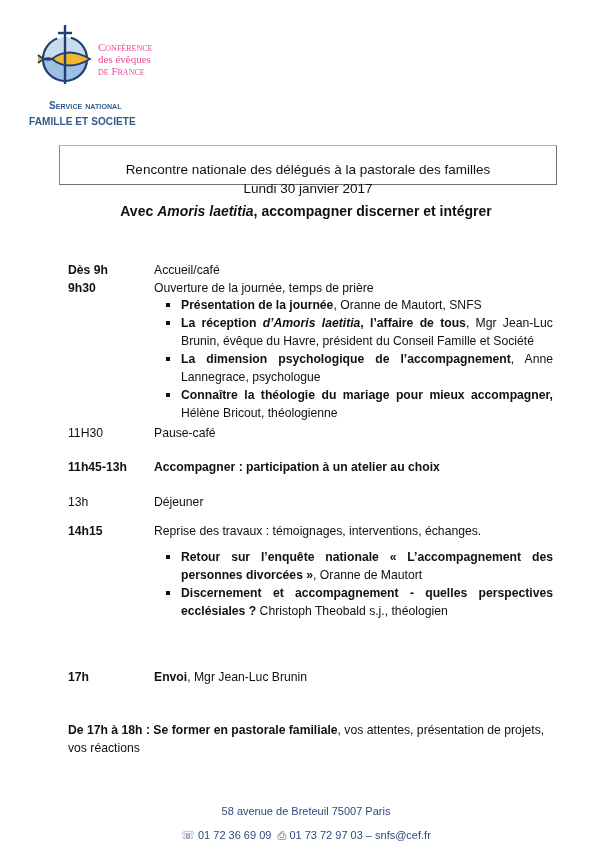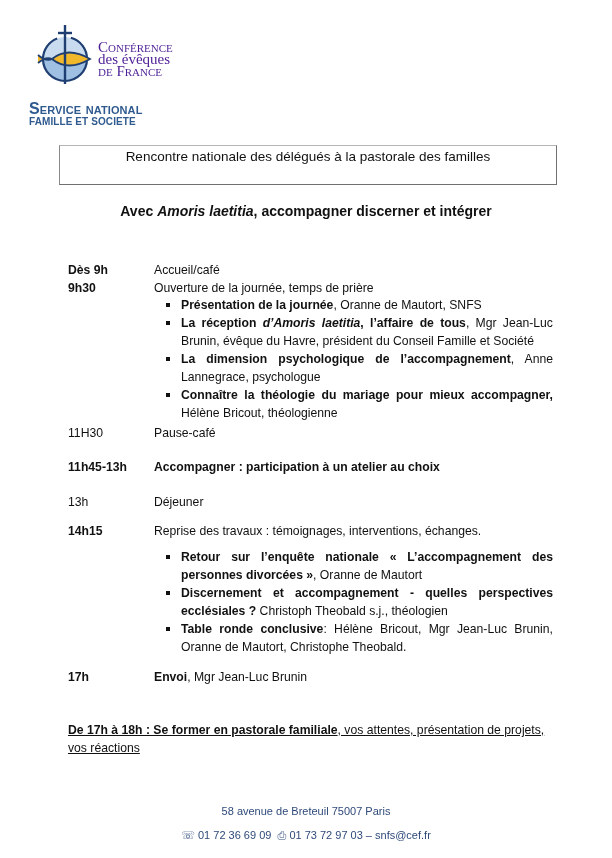--- a/index.html
+++ b/index.html
@@ -3,32 +3,32 @@
   <meta charset="utf-8">
   <style>
     html, body { margin: 0; padding: 0; background: #ffffff; }
     body {
       width: 612px; height: 858px; position: relative; overflow: hidden;
       font-family: "Liberation Sans", sans-serif; color: #111;
     }
     .abs { position: absolute; }
     
     .logo { left: 34px; top: 22px; width: 62px; height: 66px; }
-    .logo-text { left: 98px; top: 41px; font-family: "Liberation Serif", serif; color: #4c1d95; font-size: 15px; line-height: 12px; }
+    .logo-text { left: 98px; top: 41px; font-family: "Liberation Serif", serif; color: #ec4899; font-size: 11px; line-height: 12px; }
     .logo-text .sc { font-variant: small-caps; }
     .service { left: 29px; color: #2f5a8f; font-weight: bold; font-size: 10px; letter-spacing: 0.1px; }
     .service-1 { top: 100px; }
     .service-2 { top: 116px; }
 
     
     .title-box {
       left: 59px; top: 145px; width: 498px; height: 40px;
       border-top: 1px solid #b5b5b5; border-left: 1px solid #8a8a8a;
       border-right: 1px solid #707070; border-bottom: 1px solid #707070;
-      text-align: center; font-size: 13.5px; line-height: 18.5px; padding-top: 2px;
+      text-align: center; font-size: 13.5px; line-height: 18.5px; padding-top: 15px;
       box-sizing: border-box;
     }
     .subtitle { left: 0; width: 612px; top: 203px; text-align: center; font-weight: bold; font-size: 14px; }
 
     .row { left: 68px; font-size: 12.2px; line-height: 16px; }
     .time { position: absolute; left: 0; width: 72px; }
     .desc { position: absolute; left: 86px; white-space: nowrap; }
     .b { font-weight: bold; }
     .i { font-style: italic; margin-top: 39px; }
 
@@ -53,25 +53,26 @@
     <path d="M4 33 Q12 40 18 37 Q34 24 56 37 Q34 50 18 37 Q12 34 4 41" fill="#f0b82a" stroke="#1f3f73" stroke-width="1.8"></path>
     <line x1="31" y1="3" x2="31" y2="62" stroke="#1f3f73" stroke-width="2.4"></line>
     <line x1="24" y1="11" x2="38" y2="11" stroke="#1f3f73" stroke-width="2.4"></line>
   </svg>
 </div>
 <div class="abs logo-text">
   <div class="sc">Conférence</div>
   <div>des évêques</div>
   <div class="sc">de France</div>
 </div>
-<div class="abs service service-1" style="font-variant: small-caps; font-size:16px;">Service national</div>
+<div class="abs service service-1" style="font-variant: small-caps; font-size:10px;margin-left:20px;">Service national</div>
 <div class="abs service service-2">FAMILLE ET SOCIETE</div>
 
 <div class="abs title-box">
   <div>Rencontre nationale des délégués à la pastorale des familles</div>
+  <div>Lundi 30 janvier 2017</div>
 </div>
 
 <div class="abs subtitle">
   <span>Avec </span><span class="i">Amoris laetitia</span><span>, accompagner discerner et intégrer</span>
 </div>
 
 <div class="abs row" style="top:262px;">
   <span class="time b">Dès 9h</span>
   <span class="desc">Accueil/café</span>
 </div>
@@ -97,28 +98,27 @@
   <span class="time">13h</span>
   <span class="desc">Déjeuner</span>
 </div>
 <div class="abs row" style="top:523px;">
   <span class="time b">14h15</span>
   <span class="desc">Reprise des travaux : témoignages, interventions, échanges.</span>
 </div>
 <ul class="abs bullets" style="top:548px;">
   <li><span class="sq"></span><span class="b">Retour sur l’enquête nationale « L’accompagnement des personnes divorcées »</span><span>, Oranne de Mautort</span></li>
   <li><span class="sq"></span><span class="b">Discernement et accompagnement - quelles perspectives ecclésiales ?</span><span> Christoph Theobald s.j., théologien</span></li>
-  <li><span class="sq"></span><span class="b">Table ronde conclusive</span><span>: Hélène Bricout, Mgr Jean-Luc Brunin, Oranne de Mautort, Christophe Theobald.</span></li>
 </ul>
 <div class="abs row" style="top:669px;">
   <span class="time b">17h</span>
   <span class="desc"><span class="b">Envoi</span><span>, Mgr Jean-Luc Brunin</span></span>
 </div>
 
-<div class="abs closing" style="top:721px;text-decoration:underline;">
+<div class="abs closing" style="top:721px;">
   <span class="b">De 17h à 18h : Se former en pastorale familiale</span><span>, vos attentes, présentation de projets,  vos réactions</span>
 </div>
 
 <div class="abs footer footer-1">58 avenue de Breteuil  75007 Paris</div>
 <div class="abs footer footer-2">
   <span>☏</span>
   <span>01 72 36 69 09</span>
   &nbsp;<span>⎙</span>
   <span>01 73 72 97 03</span><span> – </span><span>snfs@cef.fr</span>
 </div>

